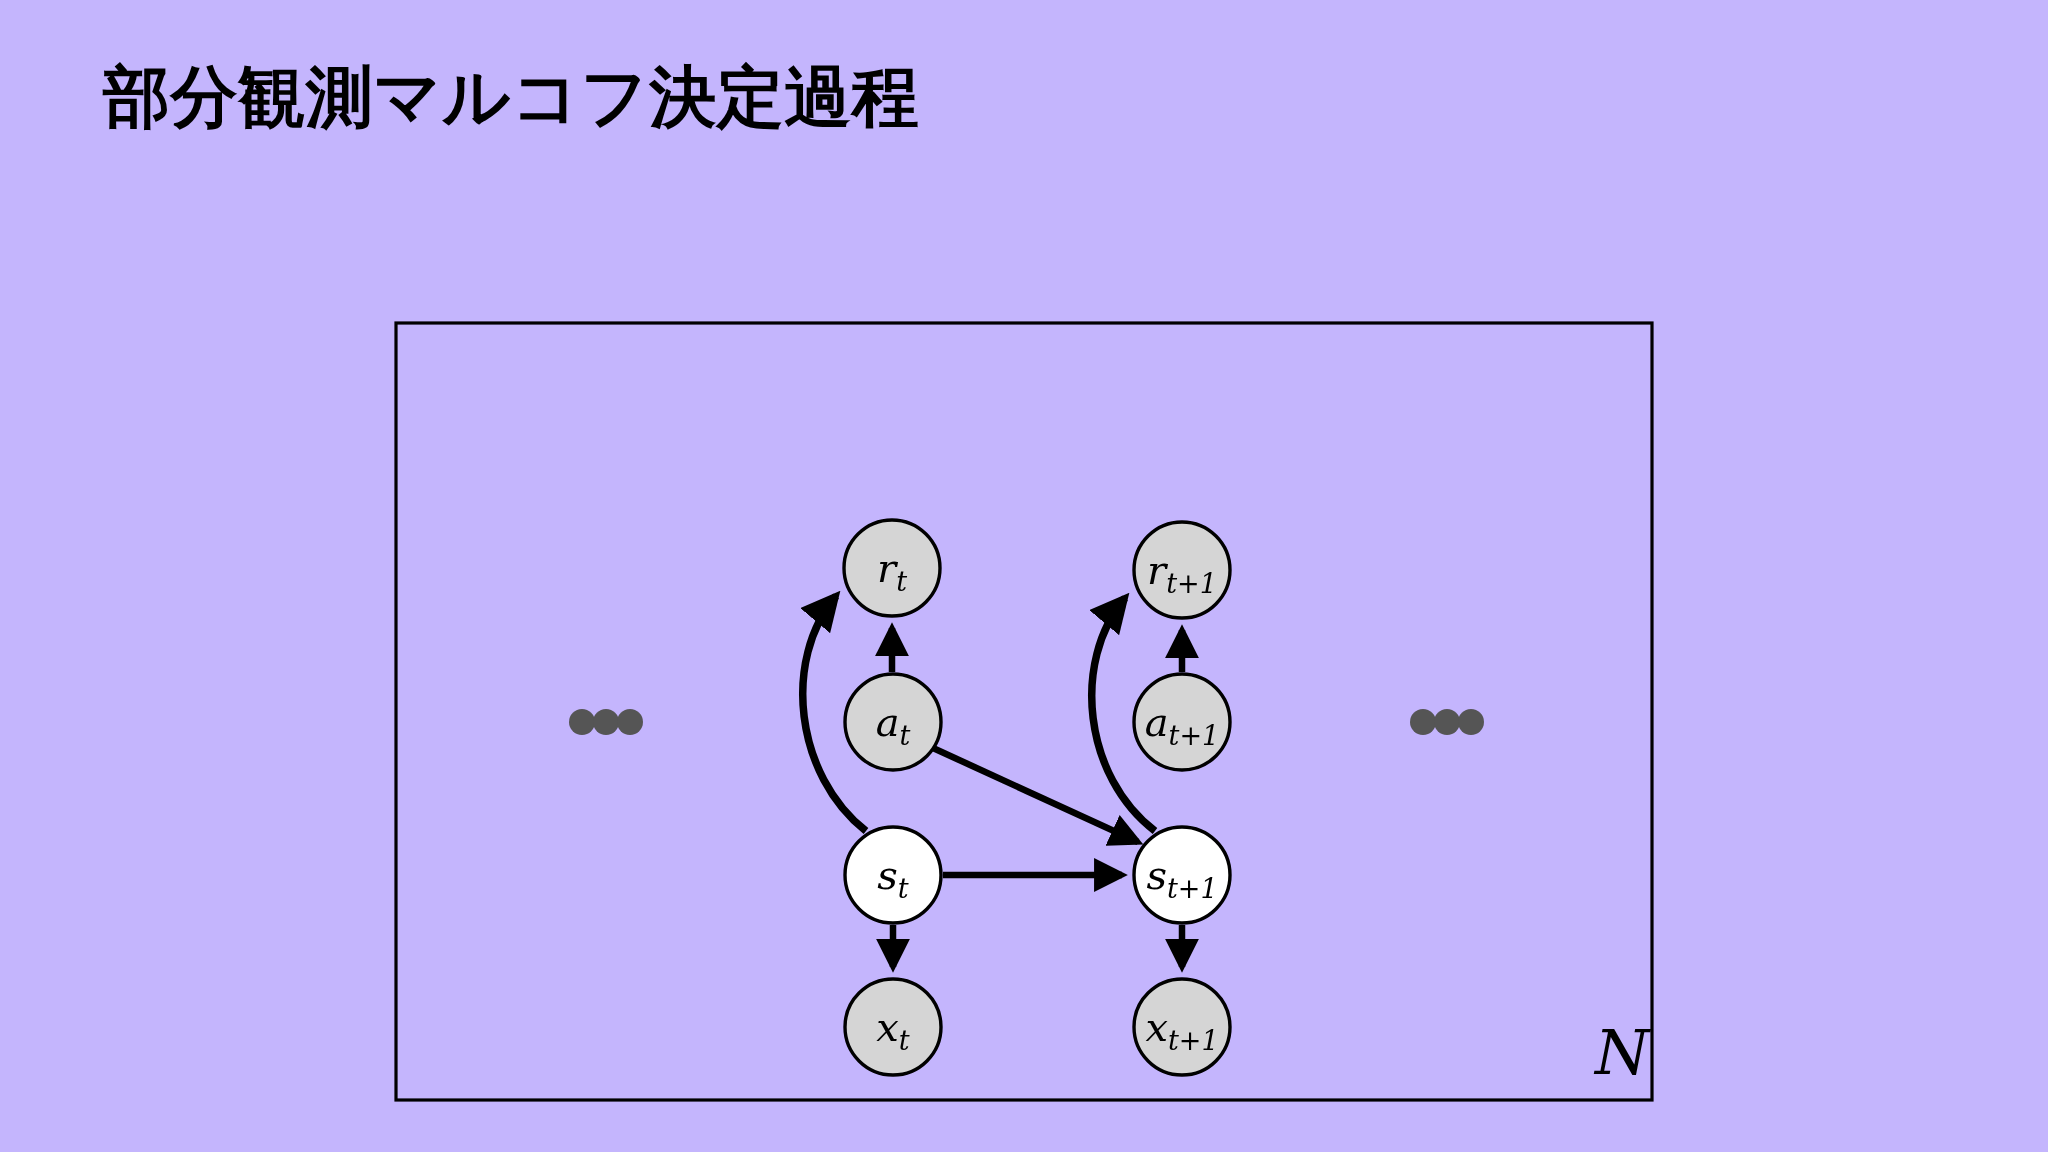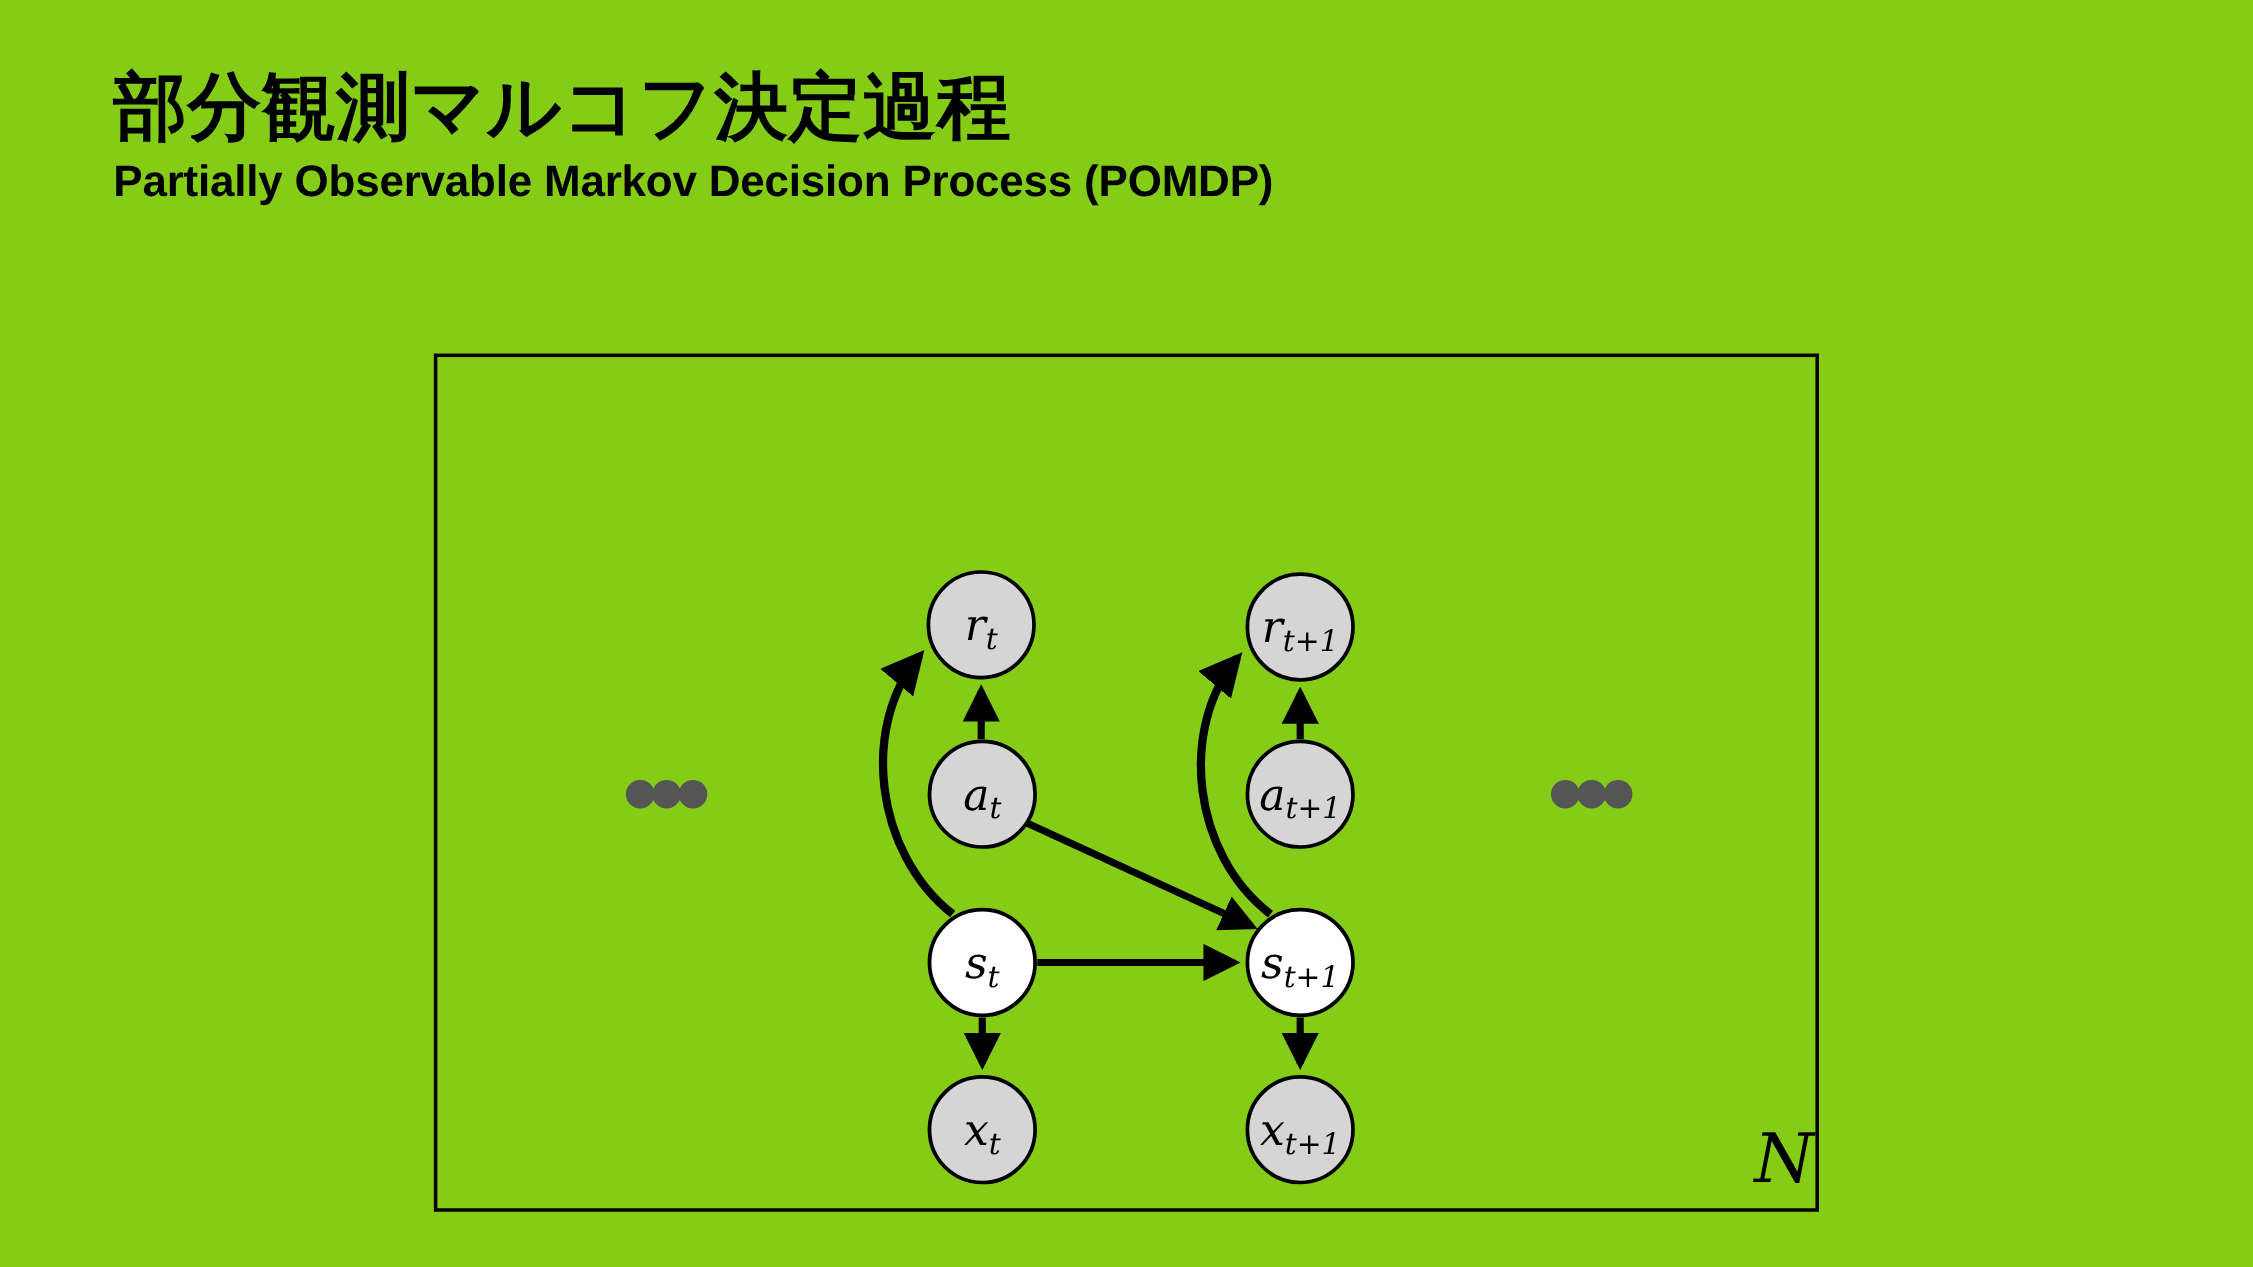--- a/index.html
+++ b/index.html
@@ -13,21 +13,21 @@
     height: 1152px;
     overflow: hidden;
     font-family: "Liberation Sans", sans-serif;
     position: relative;
   }
   #slide {
     position: absolute;
     left: 0; top: 0;
     width: 2048px;
     height: 1152px;
-    background: #84cc16;
+    background: #c4b5fd;
   }
   
   #heading {
     position: absolute;
     left: 103px;
     top: 62px;
     width: 1700px;
   }
   #title-ja {
     font-family: "DejaVu Sans", "Liberation Sans", sans-serif;
@@ -91,21 +91,20 @@
   }
   .ellipsis-dot { fill: #555555; }
 </style>
 </head>
 <body>
 
 <div id="slide">
 
   <div id="heading">
     <div id="title-ja">部分観測マルコフ決定過程</div>
-    <div id="subtitle-en">Partially Observable Markov Decision Process (POMDP)</div>
   </div>
 
   <div id="diagram-wrap">
     <svg id="graph" viewBox="0 0 2048 1152" xmlns="http://www.w3.org/2000/svg">
       <defs>
         <marker id="arrowhead" markerWidth="5.2" markerHeight="5.2" refX="4.3" refY="2.6" orient="auto" markerUnits="strokeWidth">
           <path d="M 0 0 L 5.2 2.6 L 0 5.2 z" fill="#000000"></path>
         </marker>
       </defs>
 

